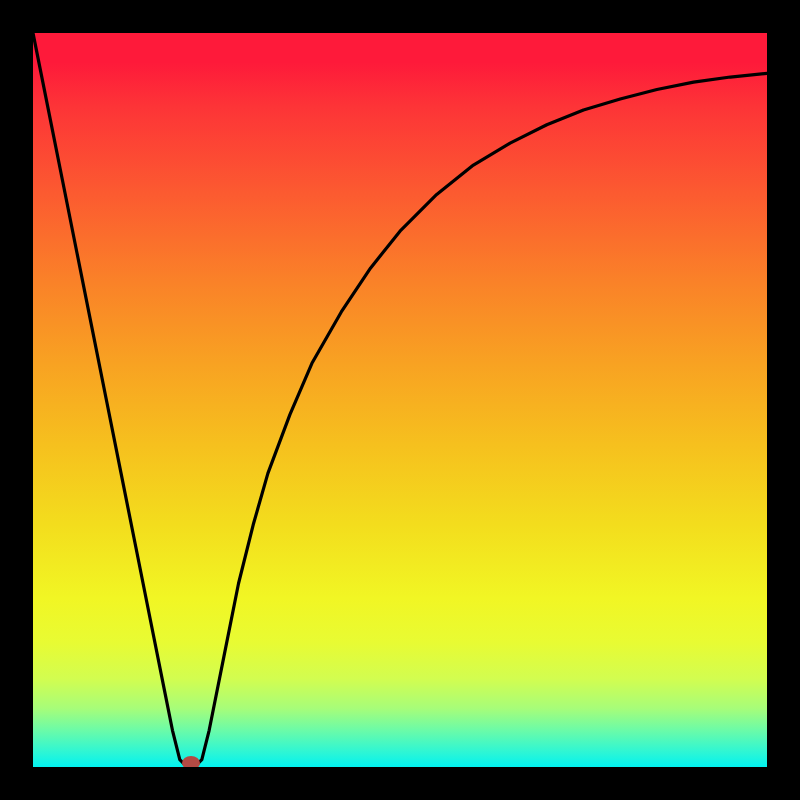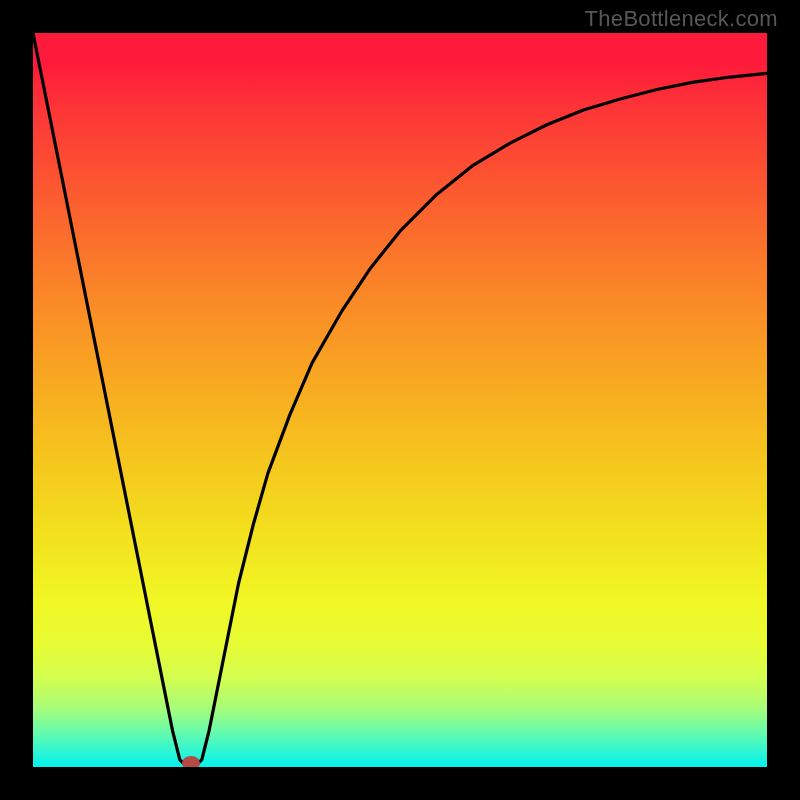--- a/index.html
+++ b/index.html
@@ -65,21 +65,20 @@
     background: #b34a44;
     border-radius: 50% / 50%;
     transform: translate(-50%, -50%);
   }
 </style>
 </head>
 <body>
 
 <div class="frame">
 
-  <div class="watermark">TheBottleneck.com</div>
 
   <div class="plot-area">
     <div class="gradient-bg"></div>
 
     <svg class="curve" viewBox="0 0 734 734" preserveAspectRatio="none">
       <path id="curve-path" d="M0.00 0.00 L14.68 73.40 L29.36 146.80 L44.04 220.20 L58.72 293.60 L73.40 367.00 L88.08 440.40 L102.76 513.80 L117.44 587.20 L132.12 660.60 L139.46 697.30 L146.80 726.66 L154.14 734.00 L161.48 734.00 L168.82 726.66 L176.16 697.30 L190.84 623.90 L205.52 550.50 L220.20 491.78 L234.88 440.40 L256.90 381.68 L278.92 330.30 L308.28 278.92 L337.64 234.88 L367.00 198.18 L403.70 161.48 L440.40 132.12 L477.10 110.10 L513.80 91.75 L550.50 77.07 L587.20 66.06 L623.90 56.52 L660.60 49.18 L697.30 44.04 L734.00 40.37" fill="none" stroke="#000" stroke-width="3.2" stroke-linejoin="round" stroke-linecap="round"></path>
     </svg>
 
     <div id="marker" class="marker" style="left: 157.81px; top: 730.33px; background: rgb(179, 74, 68);"></div>
   </div>

